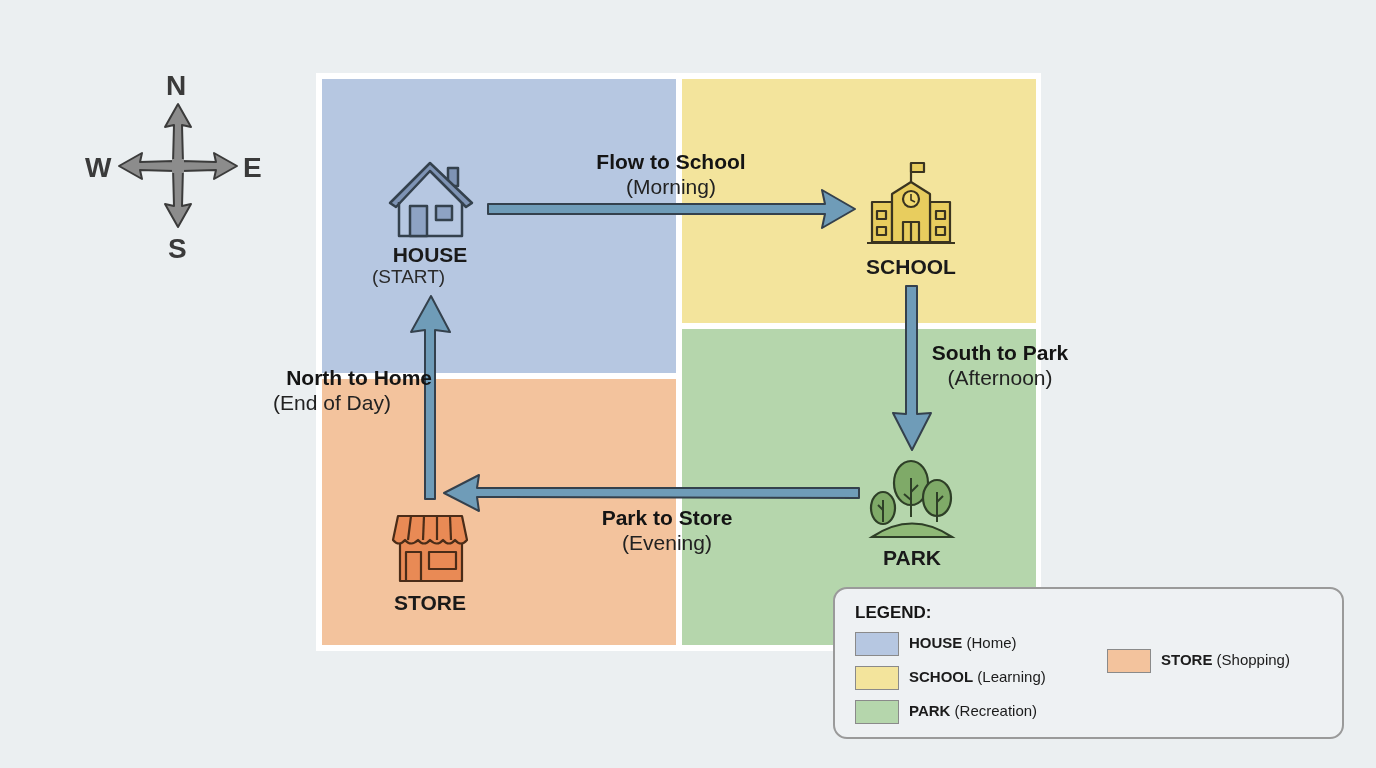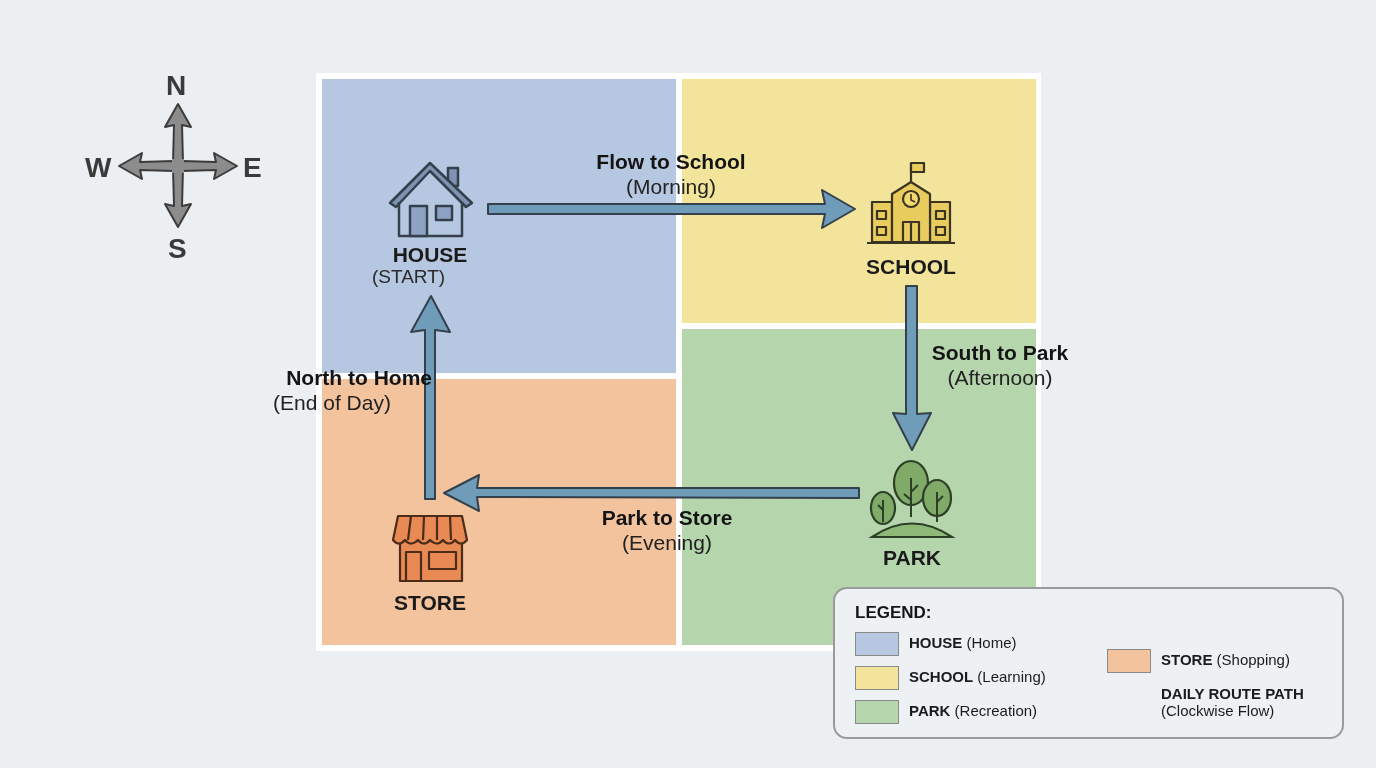--- a/index.html
+++ b/index.html
@@ -166,17 +166,13 @@
     <b>PARK</b>
     <span>(Recreation)</span>
   </div>
 
   <div class="legend-swatch" style="left:272px; top:60px; background:#f3c39d;"></div>
   <div class="legend-label" style="left:326px; top:62px;text-align:center;">
     <b>STORE</b>
     <span>(Shopping)</span>
   </div>
 
-  <div class="legend-label" style="left:326px; top:96px; line-height:1.15;">
-    <b>DAILY ROUTE PATH</b><br>
-    <span>(Clockwise Flow)</span>
-  </div>
 </div>
 
 </body></html>

